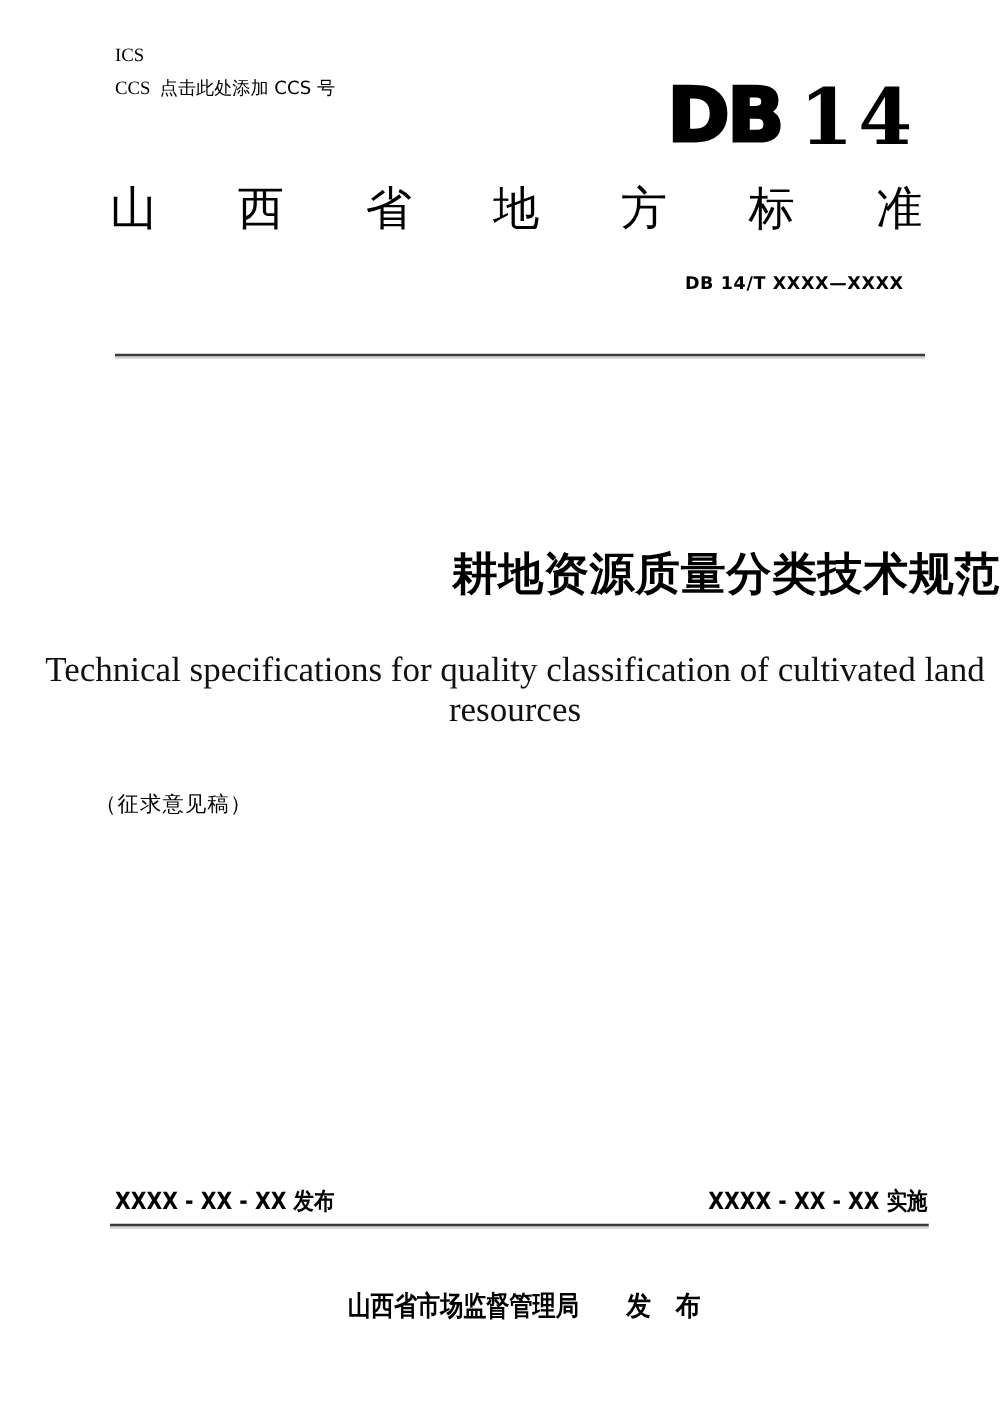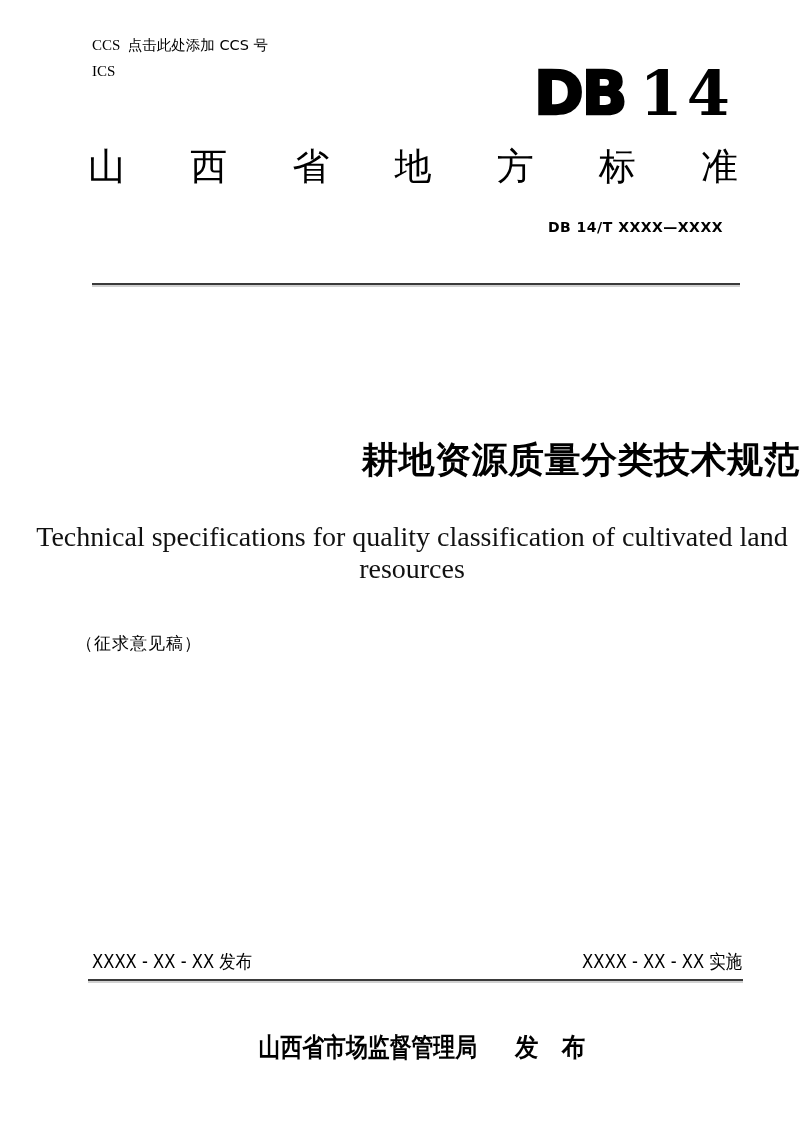--- a/index.html
+++ b/index.html
@@ -116,52 +116,52 @@
   }
   
   .date-row {
     position: absolute;
     left: 92px;
     top: 950px;
     width: 650px;
     display: flex;
     justify-content: space-between;
     font-size: 19px;
-    font-weight: normal;
+    font-weight: bold;
     line-height: 1.2;
     white-space: nowrap;
     align-items: center;
   }
   .date-row .issue   { transform: scaleX(0.86); transform-origin: left center; }
   .date-row .implement { transform: scaleX(0.86); transform-origin: right center; }
   
   .publisher-row {
     position: absolute;
     left: 10px;
     right: 0;
     top: 1030px;
     display: flex;
     justify-content: center;
     align-items: center;
     gap: 38px;
-    font-size: 26px;
+    font-size: 22px;
     font-weight: bold;
     white-space: nowrap;
   }
   .publisher-row .name   { transform: scaleX(0.84); transform-origin: right center; }
   .publisher-row .action { transform: scaleX(0.9);  transform-origin: left center; }
 </style>
 </head>
 <body>
 
 <div class="page">
 
   <div class="ics-block">
+    <div>ICS</div>
     <div><span>CCS</span>&nbsp; <span class="cjk">点击此处添加 CCS 号</span></div>
-    <div>ICS</div>
   </div>
 
   <div class="db-logo">
     <span class="db">DB</span>
     <span class="num">14</span>
   </div>
 
   <div class="standard-name">
     <span>山</span>
     <span>西</span>

